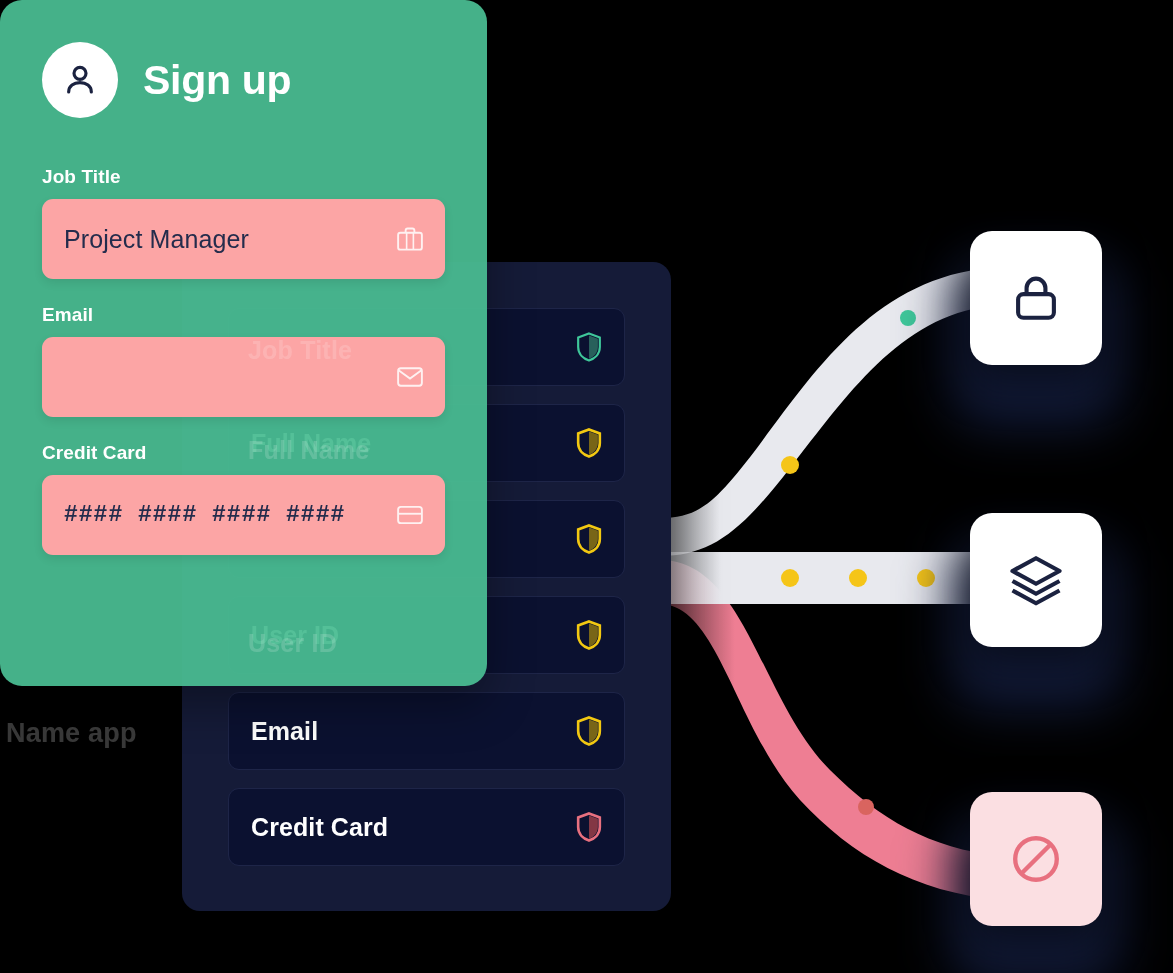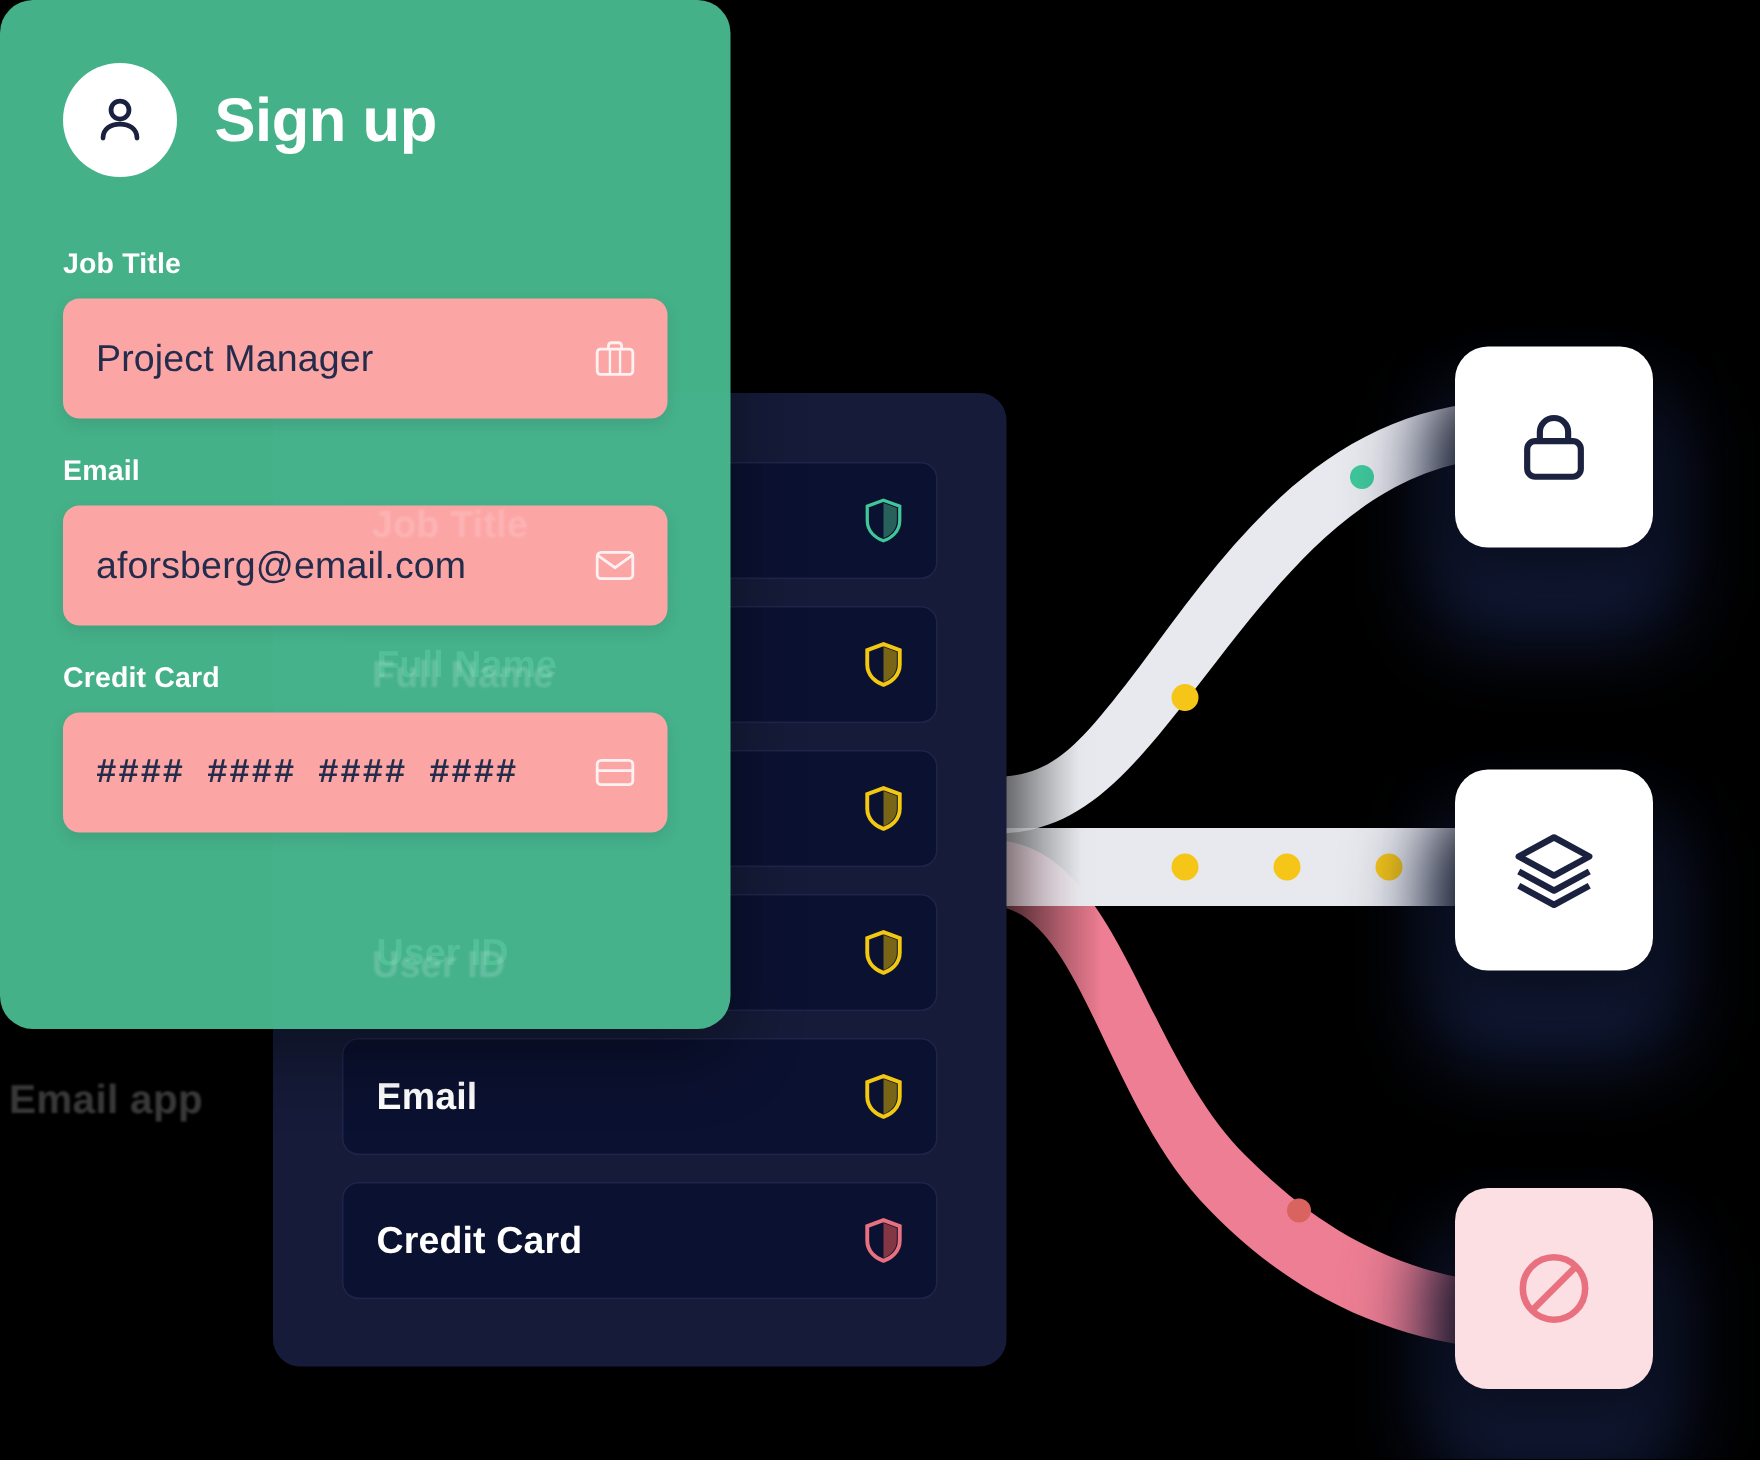--- a/index.html
+++ b/index.html
@@ -282,21 +282,20 @@
           <path d="M8.5 7 V5.2 c0-.9.7-1.6 1.6-1.6h3.8c.9 0 1.6.7 1.6 1.6V7" fill="none" stroke="#FFFFFF" stroke-width="1.5"></path>
           <line x1="9.3" y1="7" x2="9.3" y2="20.5" stroke="#FFFFFF" stroke-width="1.3"></line>
           <line x1="14.7" y1="7" x2="14.7" y2="20.5" stroke="#FFFFFF" stroke-width="1.3"></line>
         </svg>
       </div>
     </div>
 
     <div class="fld">
       <div class="fld-label">Email</div>
       <div class="fld-box">
-        <span class="fld-value" title="Email address">aforsberg@email.com</span>
         <svg class="fld-icon" viewBox="0 0 24 24">
           <rect x="2.5" y="5" width="19" height="14" rx="2.2" fill="none" stroke="#FFFFFF" stroke-width="1.5"></rect>
           <path d="M3.4 7 L12 13.2 L20.6 7" fill="none" stroke="#FFFFFF" stroke-width="1.5" stroke-linecap="round"></path>
         </svg>
       </div>
     </div>
 
     <div class="fld">
       <div class="fld-label">Credit Card</div>
       <div class="fld-box">
@@ -313,21 +312,21 @@
     <span class="ghost-cap">Job Title</span>
   </div>
   <div class="l-ghost" style="left:248px; top:436px;">
     <span class="ghost-cap">Full Name</span>
   </div>
   <div class="l-ghost" style="left:248px; top:629px;">
     <span class="ghost-cap">User ID</span>
   </div>
 
   <div class="bottom-cap-wrap" style="left:6px; top:718px;">
-    <span class="ghost-cap" style="opacity:.22; font-size:27px;">Email app</span>
+    <span class="ghost-cap" style="opacity:.22; font-size:27px;">Name app</span>
   </div>
   <div class="bottom-cap-wrap" style="left:182px; top:988px;margin-top:20px;">
     <span class="ghost-cap" style="opacity:.20; font-size:26px;">CDP</span>
   </div>
 
   <div class="halo" id="halo-lock"></div>
   <div class="halo" id="halo-layers"></div>
   <div class="halo" id="halo-blocked"></div>
 
   <div class="icard white l-cards" id="card-lock">

